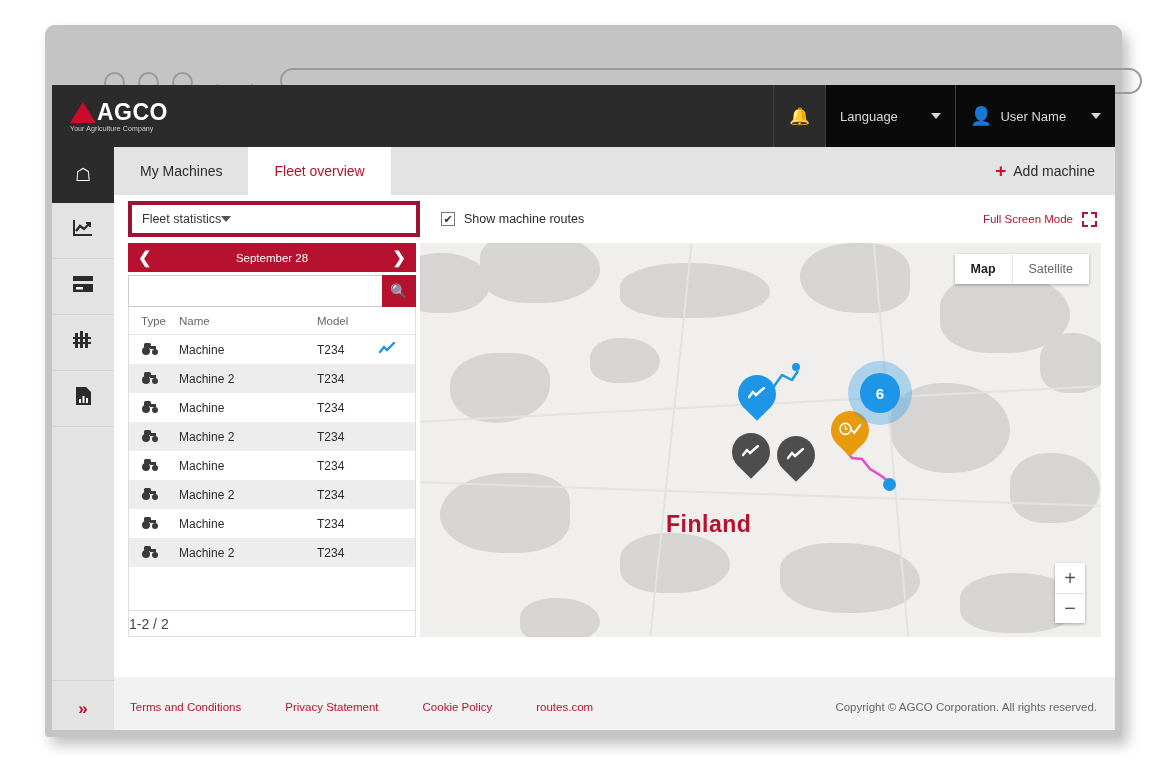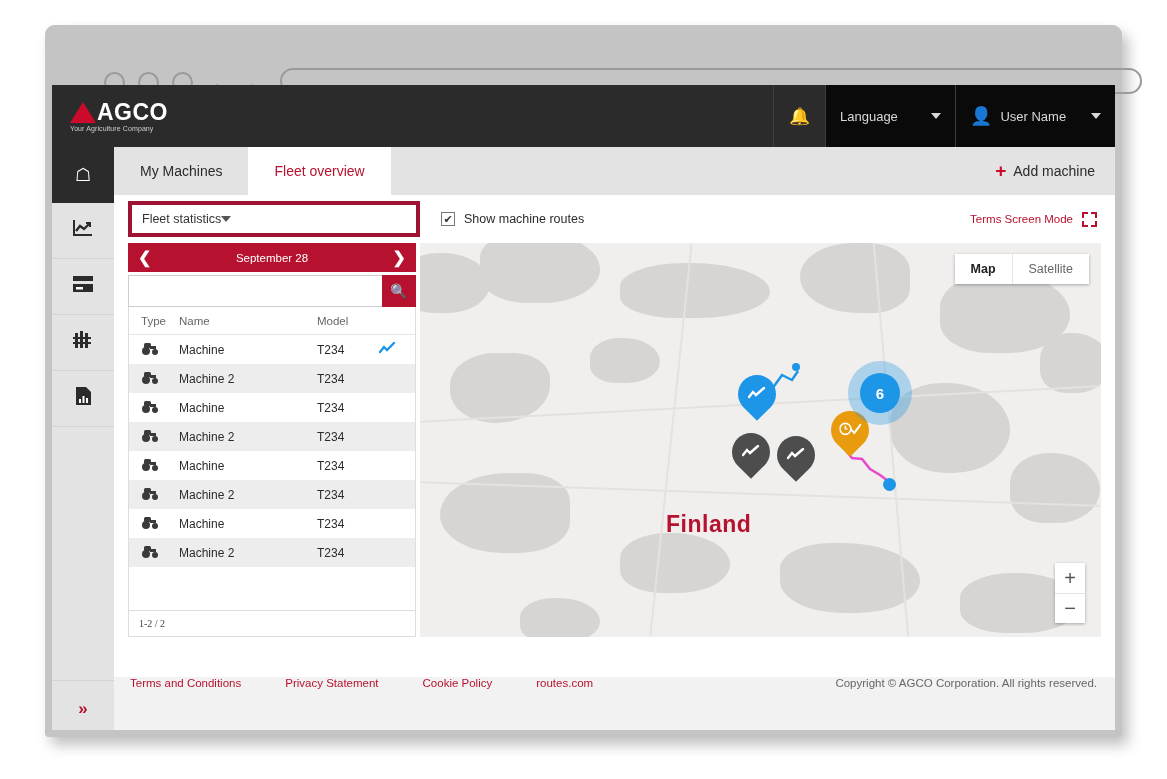--- a/index.html
+++ b/index.html
@@ -207,22 +207,22 @@
   .trow {
     display: flex; height: 29px; align-items: center;
     font-size: 12px; color: #2b2b2b;
   }
   .trow.alt { background: #ededed; }
   .tractor { font-size: 13px; color: #3a3a3a; }
   .route-ic { color: #1e96e8; font-size: 13px; font-weight: bold; }
   .list-empty { flex: 1; }
   .pager {
     height: 26px; border: 1px solid #dddddd; border-top: none;
-    display: flex; align-items: center; padding-left: 10px;
-    font-size: 10px; color: #444444; font-family: Liberation Serif, serif;
+    display: flex; align-items: center; 
+    font-size: 14px; color: #444444;
   }
 
   
   .map-panel {
     flex: 1; margin-left: 4px; position: relative; overflow: hidden;
     background: #f0efed;
   }
   .map-blob { position: absolute; background: #d6d5d3; border-radius: 45% 55% 50% 40%; }
   .map-road { position: absolute; background: #e3e2e0; }
   .map-label {
@@ -261,21 +261,21 @@
     background: #1e96e8; color: #ffffff; font-size: 15px; font-weight: bold;
     display: flex; align-items: center; justify-content: center;
     box-shadow: 0 0 0 12px rgba(30,150,232,0.33);
   }
   .dotmark { position: absolute; border-radius: 50%; background: #1e96e8; }
   .dotmark.ring { background: #ffffff; border: 4px solid #1e96e8; }
 
   
   .footer {
     height: 60px; background: #f2f2f2;
-    display: flex; align-items: flex-start; padding: 0 16px;
+    display: flex; align-items: center; padding: 0 16px;
     position: relative;
   }
   .f-link { color: #b6122f; font-size: 11.5px; margin-right: 44px; }
   .f-copy { position: absolute; right: 18px; color: #666666; font-size: 11.5px; }
 </style>
 </head>
 <body>
 
 <div class="window-shell">
   <div class="chrome-bar"></div>
@@ -374,21 +374,21 @@
         <div class="toolbar">
           <div class="select-box">
             <span>Fleet statistics</span>
             <span class="sel-caret"></span>
           </div>
           <div class="chk-wrap">
             <span class="chk-box">✔</span>
             <span class="chk-label">Show machine routes</span>
           </div>
           <div class="fullscreen">
-            <span>Terms Screen Mode</span>
+            <span>Full Screen Mode</span>
             <span class="fs-icon">
               <i class="tl"></i>
                 <i class="tr"></i>
                 <i class="bl"></i>
                 <i class="br"></i>
             </span>
           </div>
         </div>
 
         <div class="main-area">

